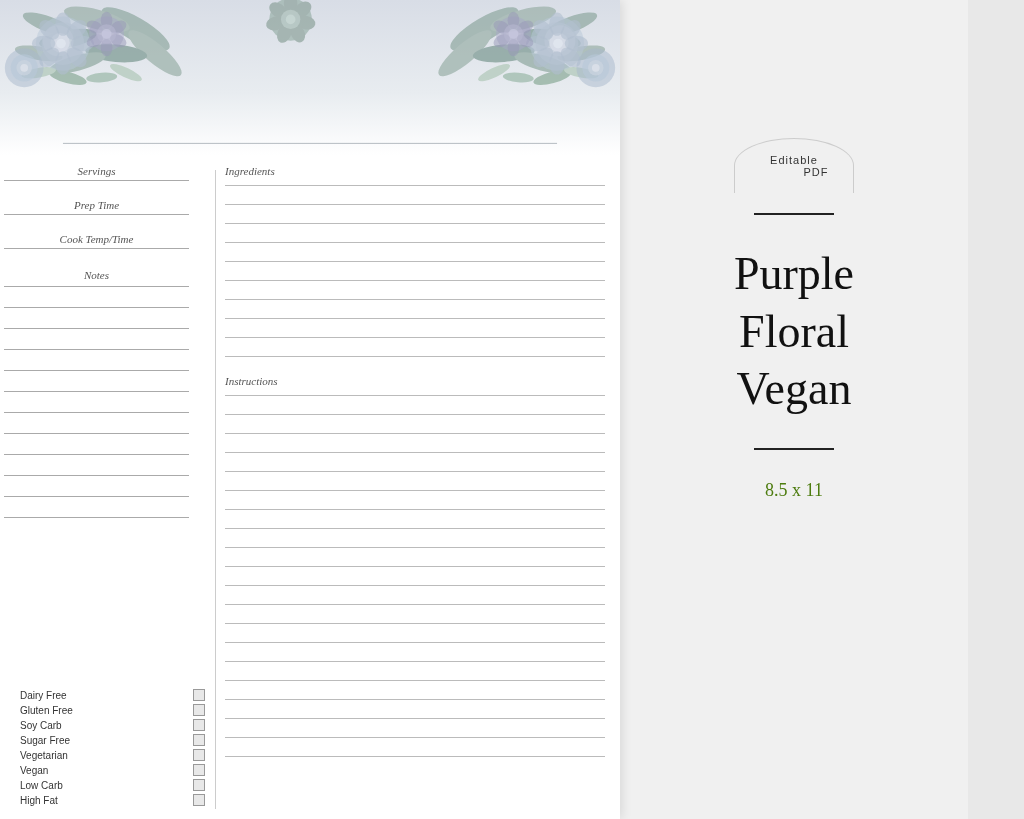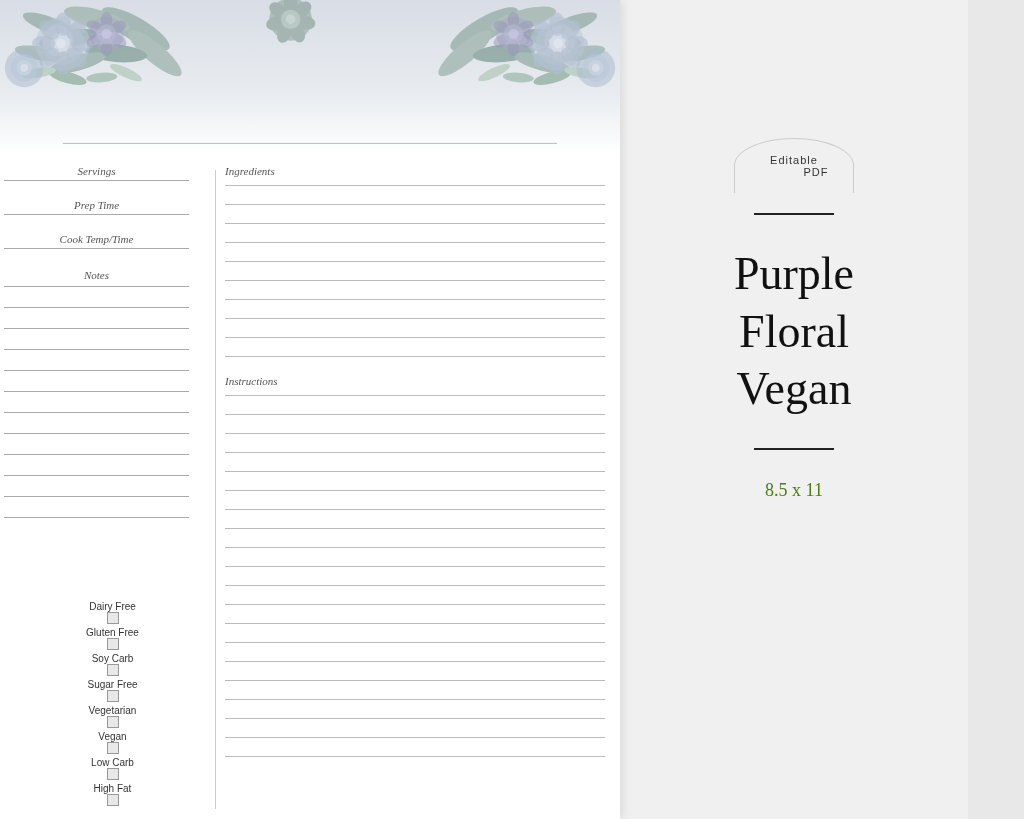--- a/index.html
+++ b/index.html
@@ -99,21 +99,20 @@
       left: 20px;
       bottom: 10px;
       width: 185px;
     }
 
     .checkbox-item {
       display: flex;
       align-items: center;
       justify-content: space-between;
       margin-bottom: 3px;
-      flex-direction: column;
     }
 
     .checkbox-label {
       font-family: Arial, sans-serif;
       font-size: 10px;
       color: #333;
     }
 
     .checkbox-box {
       width: 12px;

